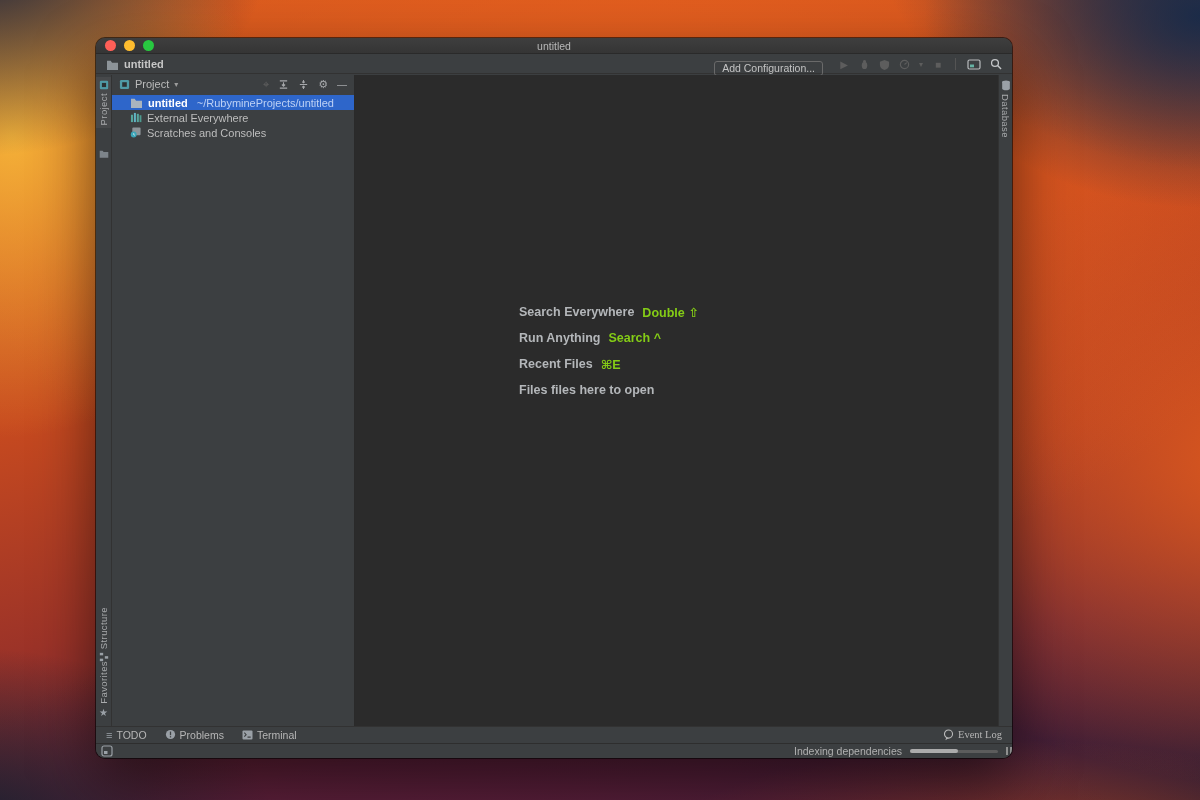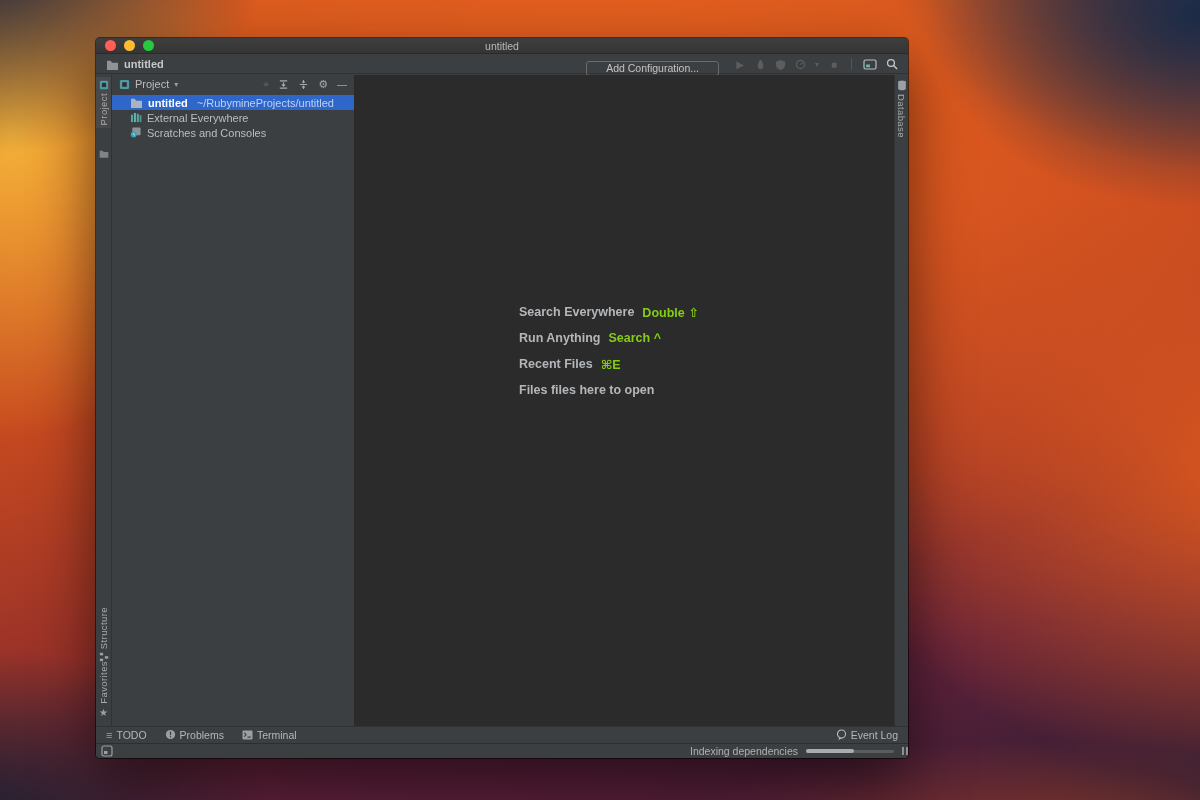--- a/index.html
+++ b/index.html
@@ -17,41 +17,41 @@
       radial-gradient(980px 640px at 53% 17%, #e7601f 0%, rgba(231,96,31,0) 72%),
       radial-gradient(720px 520px at 106% 58%, #df5a1d 0%, rgba(223,90,29,0) 62%),
       radial-gradient(520px 300px at -4% 104%, #15202f 0%, rgba(21,32,47,0) 62%),
       radial-gradient(900px 360px at 42% 108%, #5c1e3b 0%, rgba(92,30,59,0) 70%),
       radial-gradient(680px 260px at 85% 112%, #c24a1e 0%, rgba(194,74,30,0) 60%),
       linear-gradient(168deg, #d85c1e 0%, #c74a1f 40%, #9c3328 62%, #63223a 80%, #2c1c33 100%);
   }
 
   
   .window{
-    position:absolute; left:96px; top:38px; width:812px; height:720px;
-    border-radius:4px; overflow:hidden; background:#3c3f41;
+    position:absolute; left:96px; top:38px; width:916px; height:720px;
+    border-radius:9px; overflow:hidden; background:#3c3f41;
     box-shadow:0 24px 60px rgba(0,0,0,.55), 0 0 0 1px rgba(0,0,0,.55);
   }
 
   
   .titlebar{ position:absolute; left:0; top:0; right:0; height:16px;
     background:linear-gradient(#3e3e3e,#353535); border-bottom:1px solid #2a2a2a;
     display:flex; align-items:center; }
   .traffic{ display:flex; gap:8px; padding-left:9px; }
   .light{ width:11px; height:11px; border-radius:50%; }
   .light.red{ background:#ff5f57; } .light.yellow{ background:#febc2e; } .light.green{ background:#28c840; }
   .win-title{ position:absolute; left:0; right:0; text-align:center; font-size:10.5px; color:#b9b9b9; }
 
   
   .toolbar{ position:absolute; left:0; top:17px; right:0; height:19px;
     background:#3c3f41; border-bottom:1px solid #323232;
     display:flex; align-items:center; padding:0 10px; }
   .crumb{ display:flex; align-items:center; gap:5px; font-size:11px; font-weight:bold; color:#c7c7c7; }
   .toolbar-right{ margin-left:auto; display:flex; align-items:center; gap:9px; }
-  .btn-addconfig{ height:15px; line-height:13px; padding:0 19px; font-size:10.5px; color:#c3c3c3;
+  .btn-addconfig{ height:15px; line-height:13px; padding:0 7px; font-size:10.5px; color:#c3c3c3;
     background:transparent; border:1px solid #6a6a6a; border-radius:3px; margin-right:6px;margin-top:8px; }
   .ico{ display:inline-flex; align-items:center; justify-content:center; }
   .run-ico{ font-size:10px; color:#5d5d5d; width:12px; }
   .caret-dim{ font-size:8px; color:#5d5d5d; }
   .tb-sep{ width:1px; height:12px; background:#545454; margin:0 2px; }
 
   
   .main{ position:absolute; left:0; top:37px; right:0; height:651px; display:flex; }
 
   
@@ -82,21 +82,21 @@
   .shortcuts{ position:absolute; left:164px; top:224px; }
   .sc-row{ height:26px; display:flex; align-items:center; font-size:12.5px; color:#b4b7ba;font-weight:bold; }
   .sc-keys{ color:#84cc16; margin-left:8px; }
 
   
   .bottombar{ position:absolute; left:0; right:0; top:688px; height:16px; background:#3c3f41;
     border-top:1px solid #323232; display:flex; align-items:center; padding:0 10px; gap:18px;
     font-size:10.5px; color:#b6b6b6; }
   .bb-item{ display:flex; align-items:center; gap:4px; }
   .bb-item .glyph{ font-size:11px; color:#9aa0a6; }
-  .eventlog{ margin-left:auto; }
+  .eventlog{ margin-left:auto;font-family:Liberation Serif, serif; }
 
   
   .statusbar{ position:absolute; left:0; right:0; top:705px; height:15px; background:#3c3f41;
     border-top:1px solid #2e2e2e; display:flex; align-items:center; padding:0 0 0 5px;
     font-size:10.5px; color:#b0b0b0; }
   .sb-right{ margin-left:auto; display:flex; align-items:center; gap:8px; }
   .progress{ width:88px; height:3px; background:#5c5c5c; border-radius:2px; position:relative; }
   .progress-fill{ position:absolute; left:0; top:-0.5px; height:4px; background:#ababab; border-radius:2px; }
   .pause{ display:flex; gap:2px; }
   .pause i{ display:block; width:2px; height:8px; background:#8f8f8f; }

